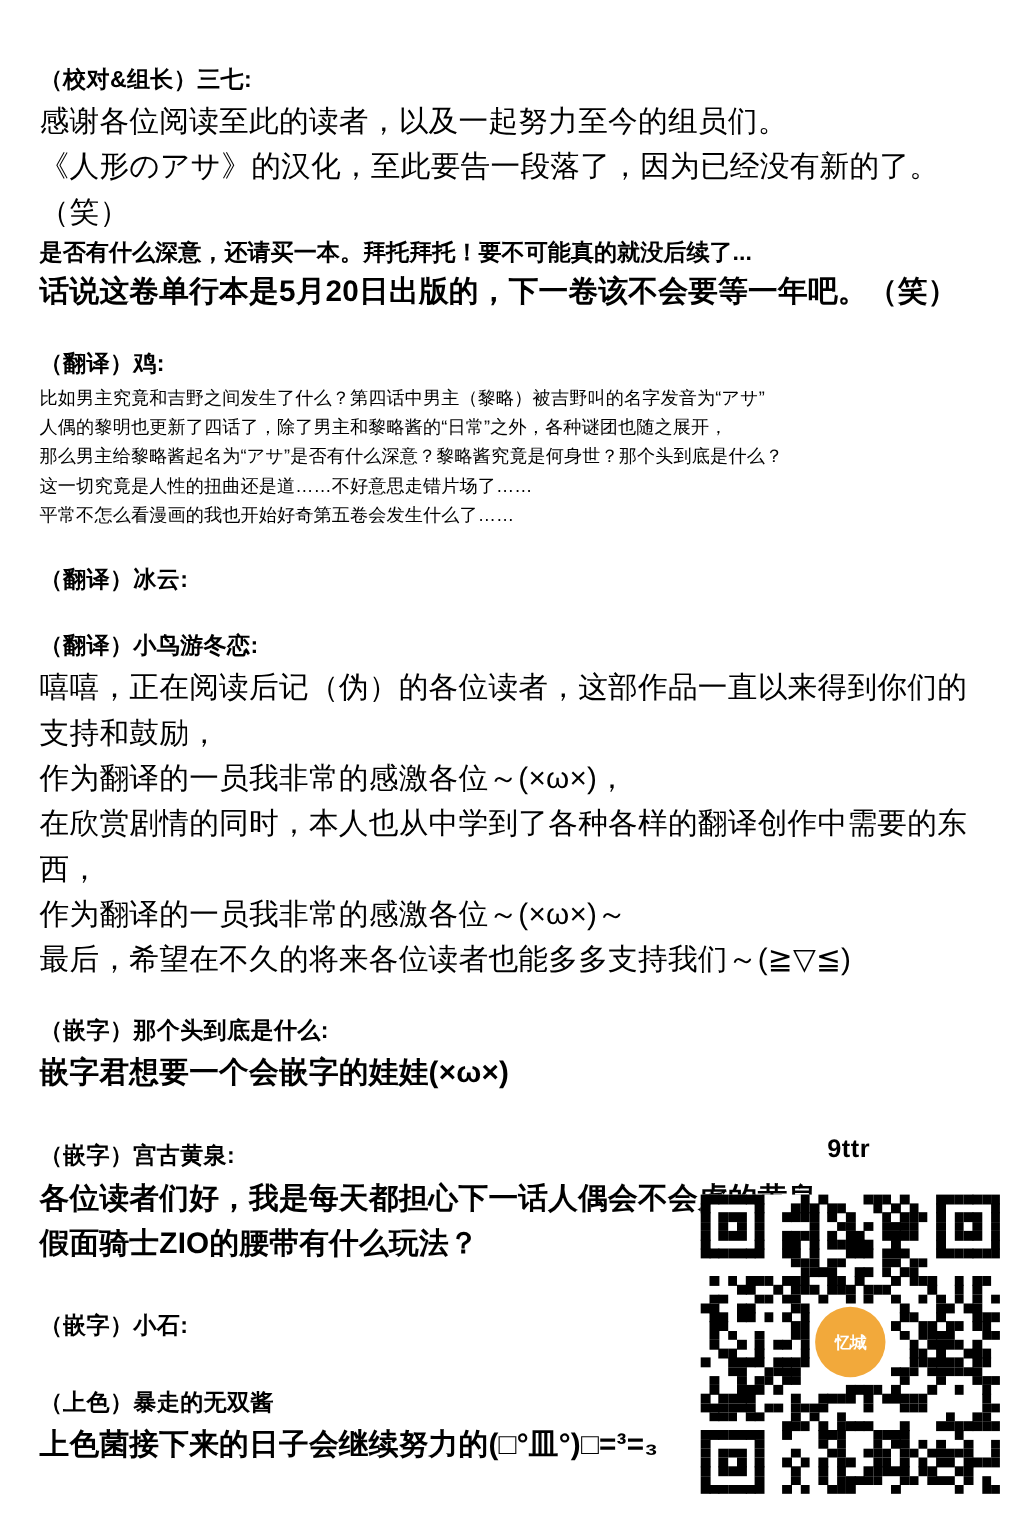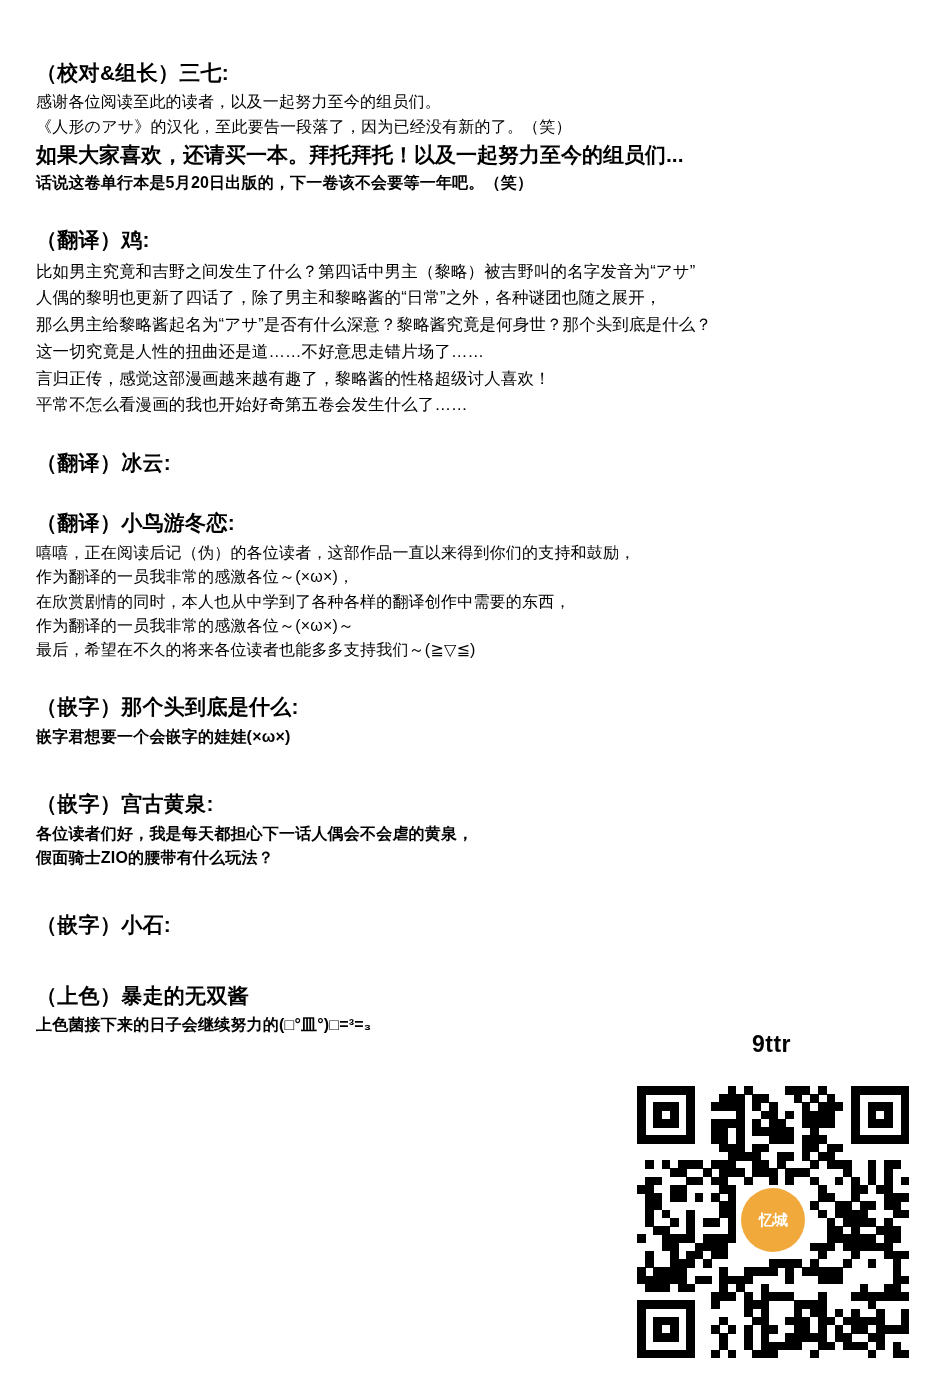--- a/index.html
+++ b/index.html
@@ -27,21 +27,21 @@
     margin-bottom: 18px;
   }
   .heading {
     font-size: 21px;
     font-weight: bold;
     line-height: 1.45;
     letter-spacing: 0.3px;
     margin-bottom: 2px;
   }
   .line {
-    font-size: 16px;
+    font-size: 27px;
     line-height: 1.52;
     letter-spacing: 0.2px;
   }
   .line.bold {
     font-weight: bold;
   }
   .line.heavy {
     font-weight: bold;
     font-size: 21px;
     letter-spacing: 0px;
@@ -100,31 +100,30 @@
 </style>
 </head>
 <body>
 
 <div class="page">
 
   <div class="block">
     <div class="heading">（校对&amp;组长）三七:</div>
     <div class="line">感谢各位阅读至此的读者，以及一起努力至今的组员们。</div>
     <div class="line">《人形のアサ》的汉化，至此要告一段落了，因为已经没有新的了。（笑）</div>
-    <div class="line heavy">如果大家喜欢，还请买一本。拜托拜托！以及一起努力至今的组员们...</div>
+    <div class="line heavy">是否有什么深意，还请买一本。拜托拜托！要不可能真的就没后续了...</div>
     <div class="line bold">话说这卷单行本是5月20日出版的，下一卷该不会要等一年吧。（笑）</div>
   </div>
 
   <div class="block gap-lg">
     <div class="heading">（翻译）鸡:</div>
     <div class="line small">比如男主究竟和吉野之间发生了什么？第四话中男主（黎略）被吉野叫的名字发音为“アサ”</div>
     <div class="line small">人偶的黎明也更新了四话了，除了男主和黎略酱的“日常”之外，各种谜团也随之展开，</div>
     <div class="line small">那么男主给黎略酱起名为“アサ”是否有什么深意？黎略酱究竟是何身世？那个头到底是什么？</div>
     <div class="line small">这一切究竟是人性的扭曲还是道……不好意思走错片场了……</div>
-    <div class="line small">言归正传，感觉这部漫画越来越有趣了，黎略酱的性格超级讨人喜欢！</div>
     <div class="line small">平常不怎么看漫画的我也开始好奇第五卷会发生什么了……</div>
   </div>
 
   <div class="block gap-lg">
     <div class="heading">（翻译）冰云:</div>
   </div>
 
   <div class="block gap-lg">
     <div class="heading">（翻译）小鸟游冬恋:</div>
     <div class="line">嘻嘻，正在阅读后记（伪）的各位读者，这部作品一直以来得到你们的支持和鼓励，</div>

